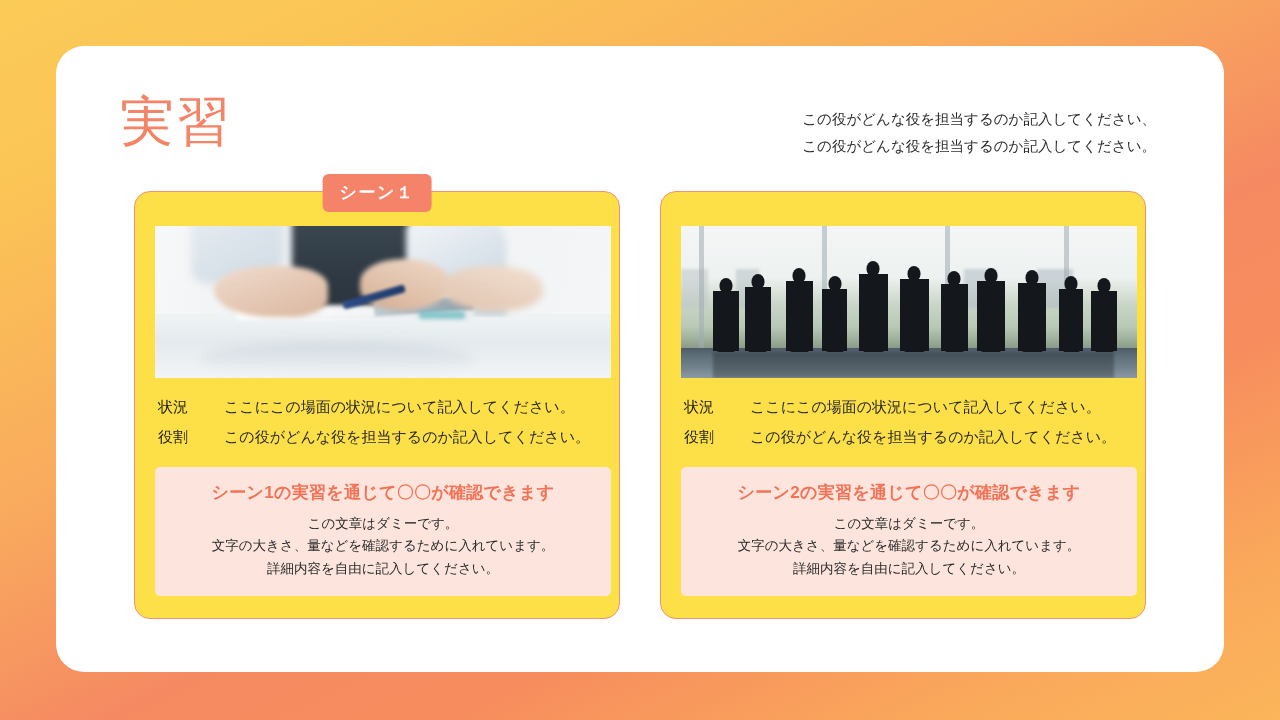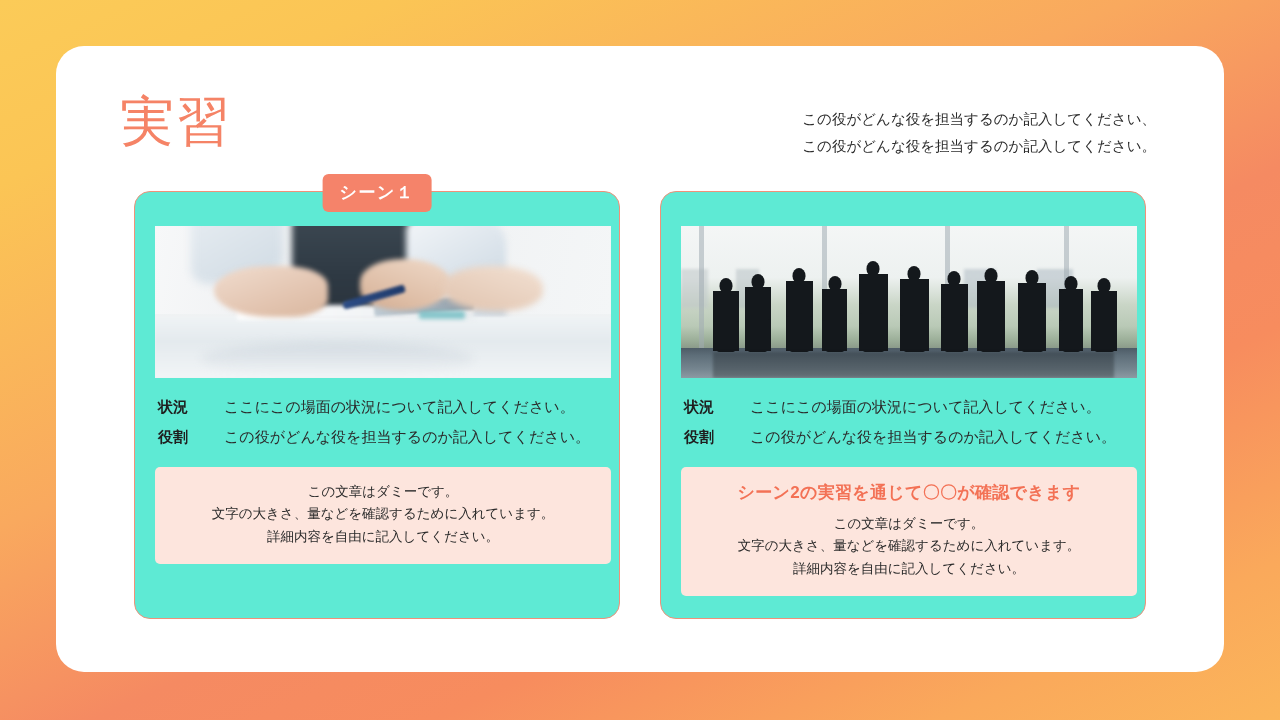--- a/index.html
+++ b/index.html
@@ -76,21 +76,21 @@
     display: flex;
     gap: 40px;
   }
   .card {
     position: relative;
     width: 578px;
     border: 1.5px solid #F0917A;
     border-radius: 16px;
     box-sizing: border-box;
     padding: 34px 8px 22px 20px;
-    background: #5eead4;
+    background: #fde047;
   }
 
   
   .badge {
     position: absolute;
     top: -18px;
     left: 50%;
     transform: translateX(-50%);
     min-width: 106px;
     padding: 7px 17px 8px;
@@ -251,21 +251,21 @@
   .row {
     display: flex;
     align-items: baseline;
     margin-bottom: 11px;
     font-size: 15px;
     color: #2B2B2B;
     white-space: nowrap;
   }
   .row:last-child { margin-bottom: 12px; align-items: flex-end; }
   .row-label {
-    font-weight: 700;
+    font-weight: 400;
     width: 66px;
     flex: 0 0 66px;
     color: #1F1F1F;
   }
   .row-value { color: #2B2B2B; }
 
   
   .summary {
     margin-top: 20px;
     background: #FDE5DD;
@@ -328,20 +328,21 @@
             <span class="row-label">状況</span>
             <span class="row-value">ここにこの場面の状況について記入してください。</span>
           </div>
           <div class="row">
             <span class="row-label">役割</span>
             <span class="row-value">この役がどんな役を担当するのか記入してください。</span>
           </div>
         </div>
 
         <div class="summary">
+          <div class="summary-title">シーン1の実習を通じて〇〇が確認できます</div>
           <div class="summary-line">この文章はダミーです。</div>
           <div class="summary-line">文字の大きさ、量などを確認するために入れています。</div>
           <div class="summary-line">詳細内容を自由に記入してください。</div>
         </div>
       </div>
 
       <div class="card">
 
         <div class="photo photo-group">
           <div class="g-sky"></div>

